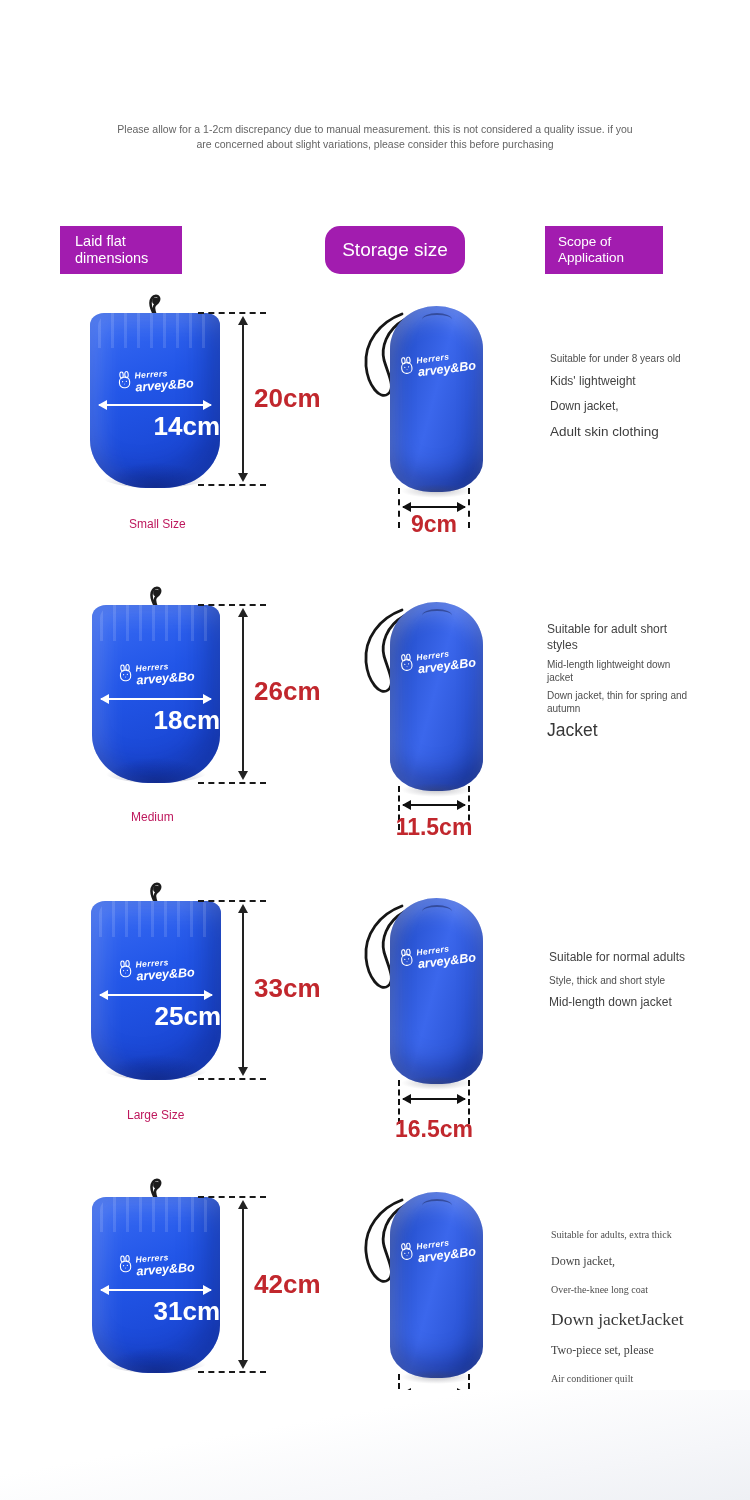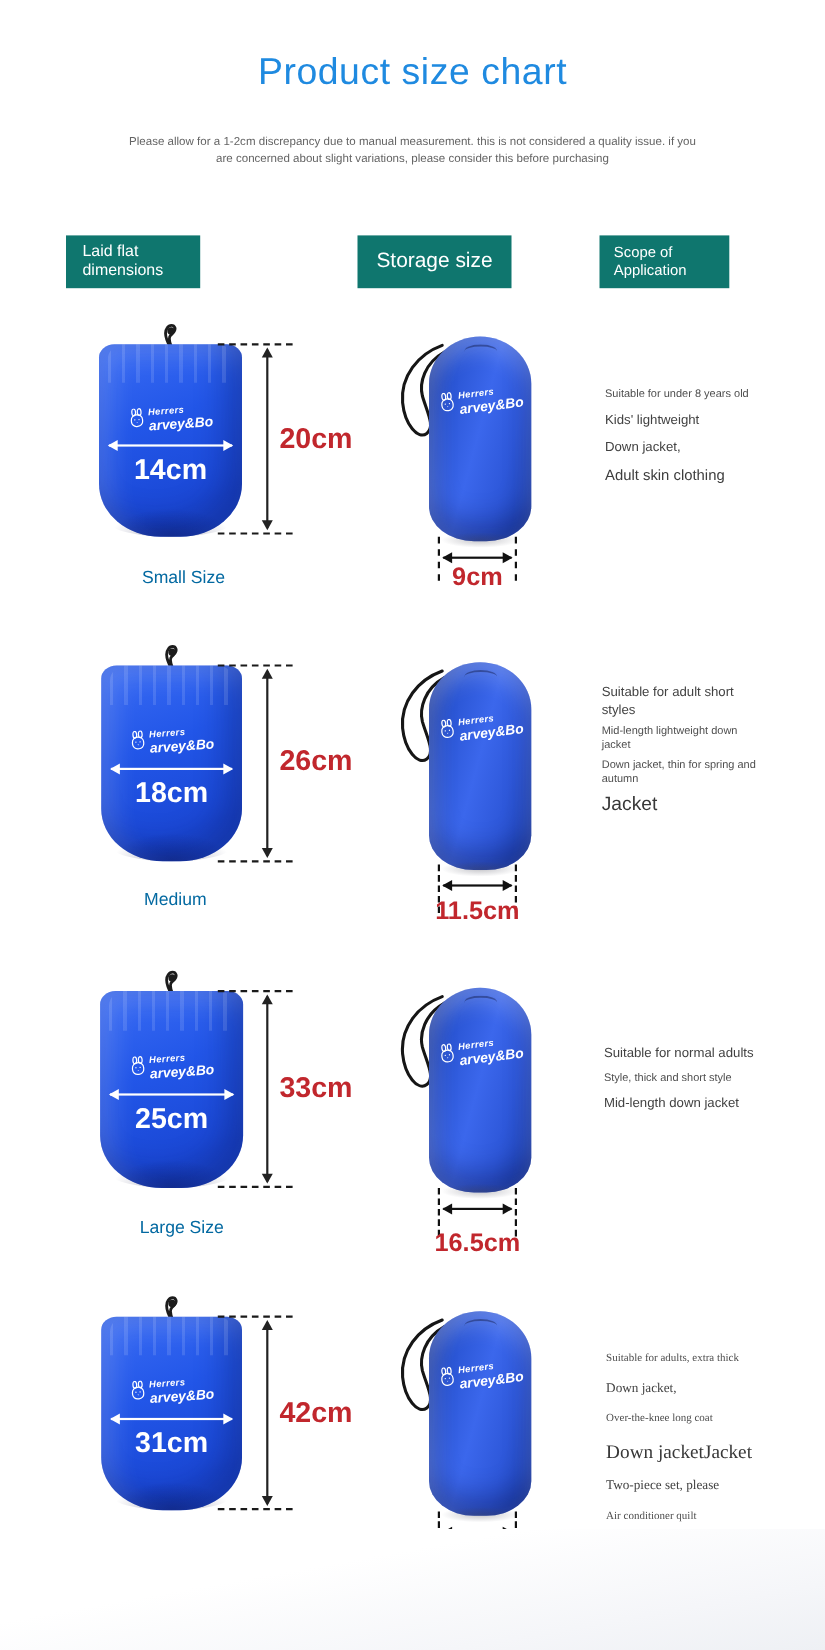--- a/index.html
+++ b/index.html
@@ -4,24 +4,24 @@
 <style>
   html,body{margin:0;padding:0;background:#fff;}
   .page{position:relative;width:750px;height:1500px;background:#ffffff;overflow:hidden;
         font-family:"Liberation Sans", sans-serif;}
 
   .title{position:absolute;top:46px;left:0;width:100%;text-align:center;
          font-size:34px;font-weight:500;color:#1f8ae0;letter-spacing:.5px;}
   .disclaimer{position:absolute;top:122px;left:112px;width:526px;text-align:center;
               font-size:10.5px;color:#646464;line-height:1.45;}
 
-  .colhead{position:absolute;top:214px;height:48px;background:#0f766e;color:#fff;
+  .colhead{position:absolute;top:226px;height:48px;background:#a21caf;color:#fff;
            display:flex;align-items:center;box-sizing:border-box;}
   .colhead.c-flat{left:60px;width:122px;padding-left:15px;font-size:14.5px;line-height:1.15;font-weight:500;}
-  .colhead.c-storage{left:325px;width:140px;justify-content:center;font-size:19px;font-weight:500;}
+  .colhead.c-storage{left:325px;width:140px;justify-content:center;font-size:19px;font-weight:500;border-radius:15px;}
   .colhead.c-scope{left:545px;width:118px;padding-left:13px;font-size:13.5px;line-height:1.2;font-weight:500;}
 
   
   .flatbag{position:absolute;}
   .flatbag .body{position:absolute;left:0;top:0;right:0;bottom:0;
     background:linear-gradient(160deg,#3a6cf4 0%,#2256e8 40%,#1a47d4 80%,#1d4bd8 100%);
     border-radius:14px 14px 56px 56px / 12px 12px 48px 48px;
     box-shadow:inset -14px -12px 28px rgba(10,20,90,.35), inset 12px 10px 22px rgba(255,255,255,.16);}
   .flatbag .body::before{content:'';position:absolute;left:6%;top:0;width:88%;height:20%;
     background:repeating-linear-gradient(90deg,rgba(255,255,255,.12) 0 3px,transparent 3px 13px);
@@ -33,31 +33,31 @@
 
   .brand{position:absolute;top:37%;left:50%;transform:translate(-50%,-50%) rotate(-4deg);
          display:flex;align-items:center;gap:3px;color:#fff;white-space:nowrap;}
   .brand .btxt .b1{font-size:8.5px;font-weight:700;font-style:italic;letter-spacing:.4px;}
   .brand .btxt .b2{font-size:12.5px;font-weight:700;font-style:italic;margin-top:-2px;}
 
   .warrow{position:absolute;top:52%;left:7%;width:86%;height:2px;background:#fff;}
   .ah{position:absolute;width:0;height:0;}
   .warrow .ah.l{left:-1px;top:-4px;border-top:5px solid transparent;border-bottom:5px solid transparent;border-right:9px solid #fff;}
   .warrow .ah.r{right:-1px;top:-4px;border-top:5px solid transparent;border-bottom:5px solid transparent;border-left:9px solid #fff;}
-  .wlabel{position:absolute;top:56%;left:0;width:100%;text-align:center;color:#fff;
+  .wlabel{position:absolute;top:56%;left:0;width:100%;text-align:right;color:#fff;
           font-size:26px;font-weight:700;}
 
   
   .vmeasure{position:absolute;border-top:2px dashed #1a1a1a;border-bottom:2px dashed #1a1a1a;box-sizing:border-box;}
   .vmeasure .vline{position:absolute;left:44px;top:4px;bottom:4px;width:2px;background:#222;}
   .vmeasure .vline .up{position:absolute;top:-2px;left:-4px;border-left:5px solid transparent;border-right:5px solid transparent;border-bottom:9px solid #222;}
   .vmeasure .vline .down{position:absolute;bottom:-2px;left:-4px;border-left:5px solid transparent;border-right:5px solid transparent;border-top:9px solid #222;}
   .hdim{position:absolute;color:#c1272d;font-size:26px;font-weight:700;}
 
-  .sizelabel{position:absolute;color:#0369a1;font-size:16px;}
+  .sizelabel{position:absolute;color:#be185d;font-size:12px;}
   .sizelabel.boxed{background:#c2443b;color:#fff;padding:5px 13px;font-size:16px;}
 
   
   .cyl{position:absolute;}
   .cyl .cbody{position:absolute;left:0;top:0;right:0;bottom:0;
     border-radius:50px 50px 44px 44px / 46px 46px 34px 34px;
     background:linear-gradient(105deg,#1b3fae 0%,#2a55d4 22%,#3b67ec 48%,#2e58da 72%,#1c41b2 100%);
     box-shadow:inset 0 14px 18px rgba(255,255,255,.18), inset 0 -16px 24px rgba(5,10,60,.35),
                inset 10px 0 16px rgba(255,255,255,.10);}
   .cyl .cbody::before{content:'';position:absolute;top:7px;left:50%;transform:translateX(-50%);
@@ -89,21 +89,20 @@
   .narrow{max-width:88px;}
 
   .floor{position:absolute;left:0;right:0;bottom:0;height:110px;
          background:linear-gradient(170deg,#ffffff 35%,#f5f6f9 75%,#eef0f4 100%);}
 </style>
 </head>
 <body>
 
 <div class="page">
 
-  <div class="title">Product size chart</div>
   <div class="disclaimer">Please allow for a 1-2cm discrepancy due to manual measurement. this is not considered a quality issue. if you are concerned about slight variations, please consider this before purchasing</div>
 
   <div class="colhead c-flat">
     <span><span>Laid flat</span><br><span>dimensions</span></span>
   </div>
   <div class="colhead c-storage">
     <span>Storage size</span>
   </div>
   <div class="colhead c-scope">
     <span><span>Scope of</span><br><span>Application</span></span>

